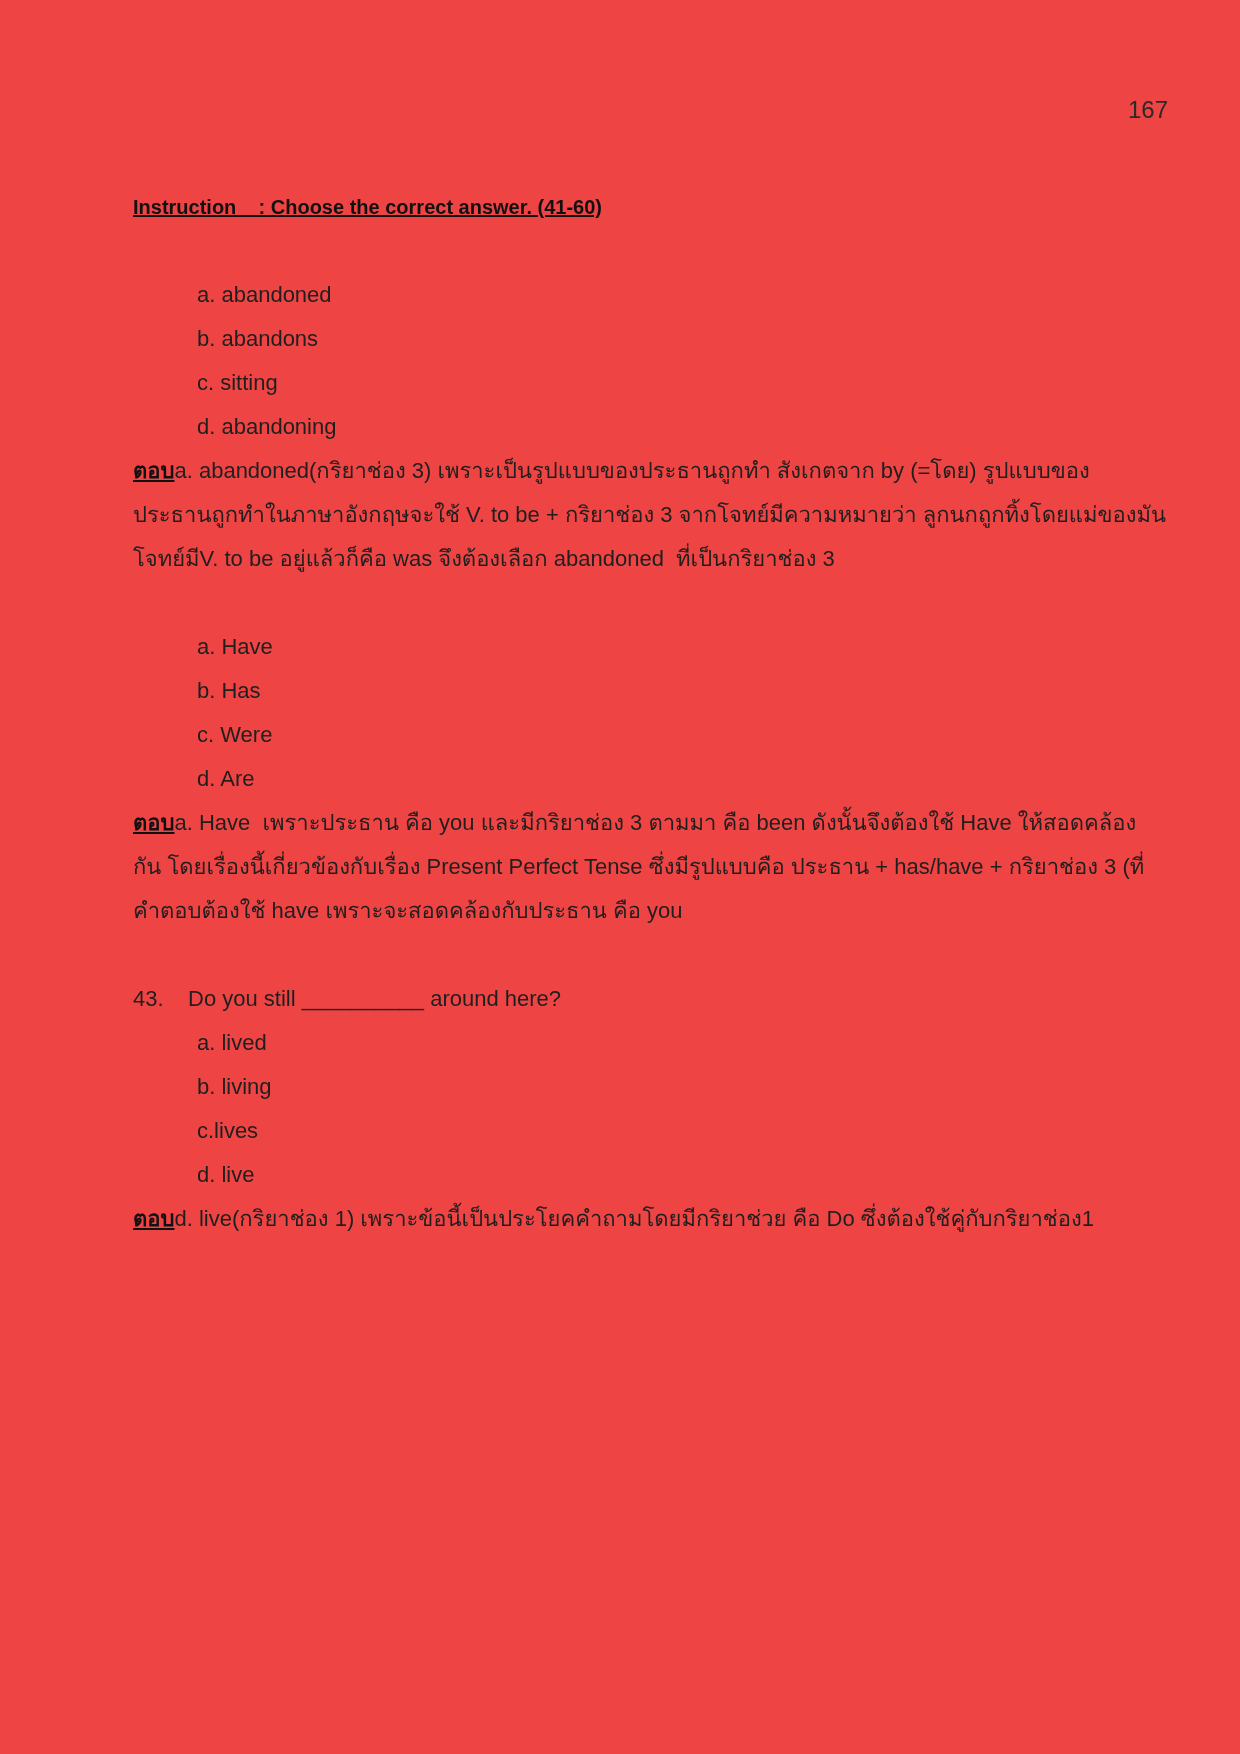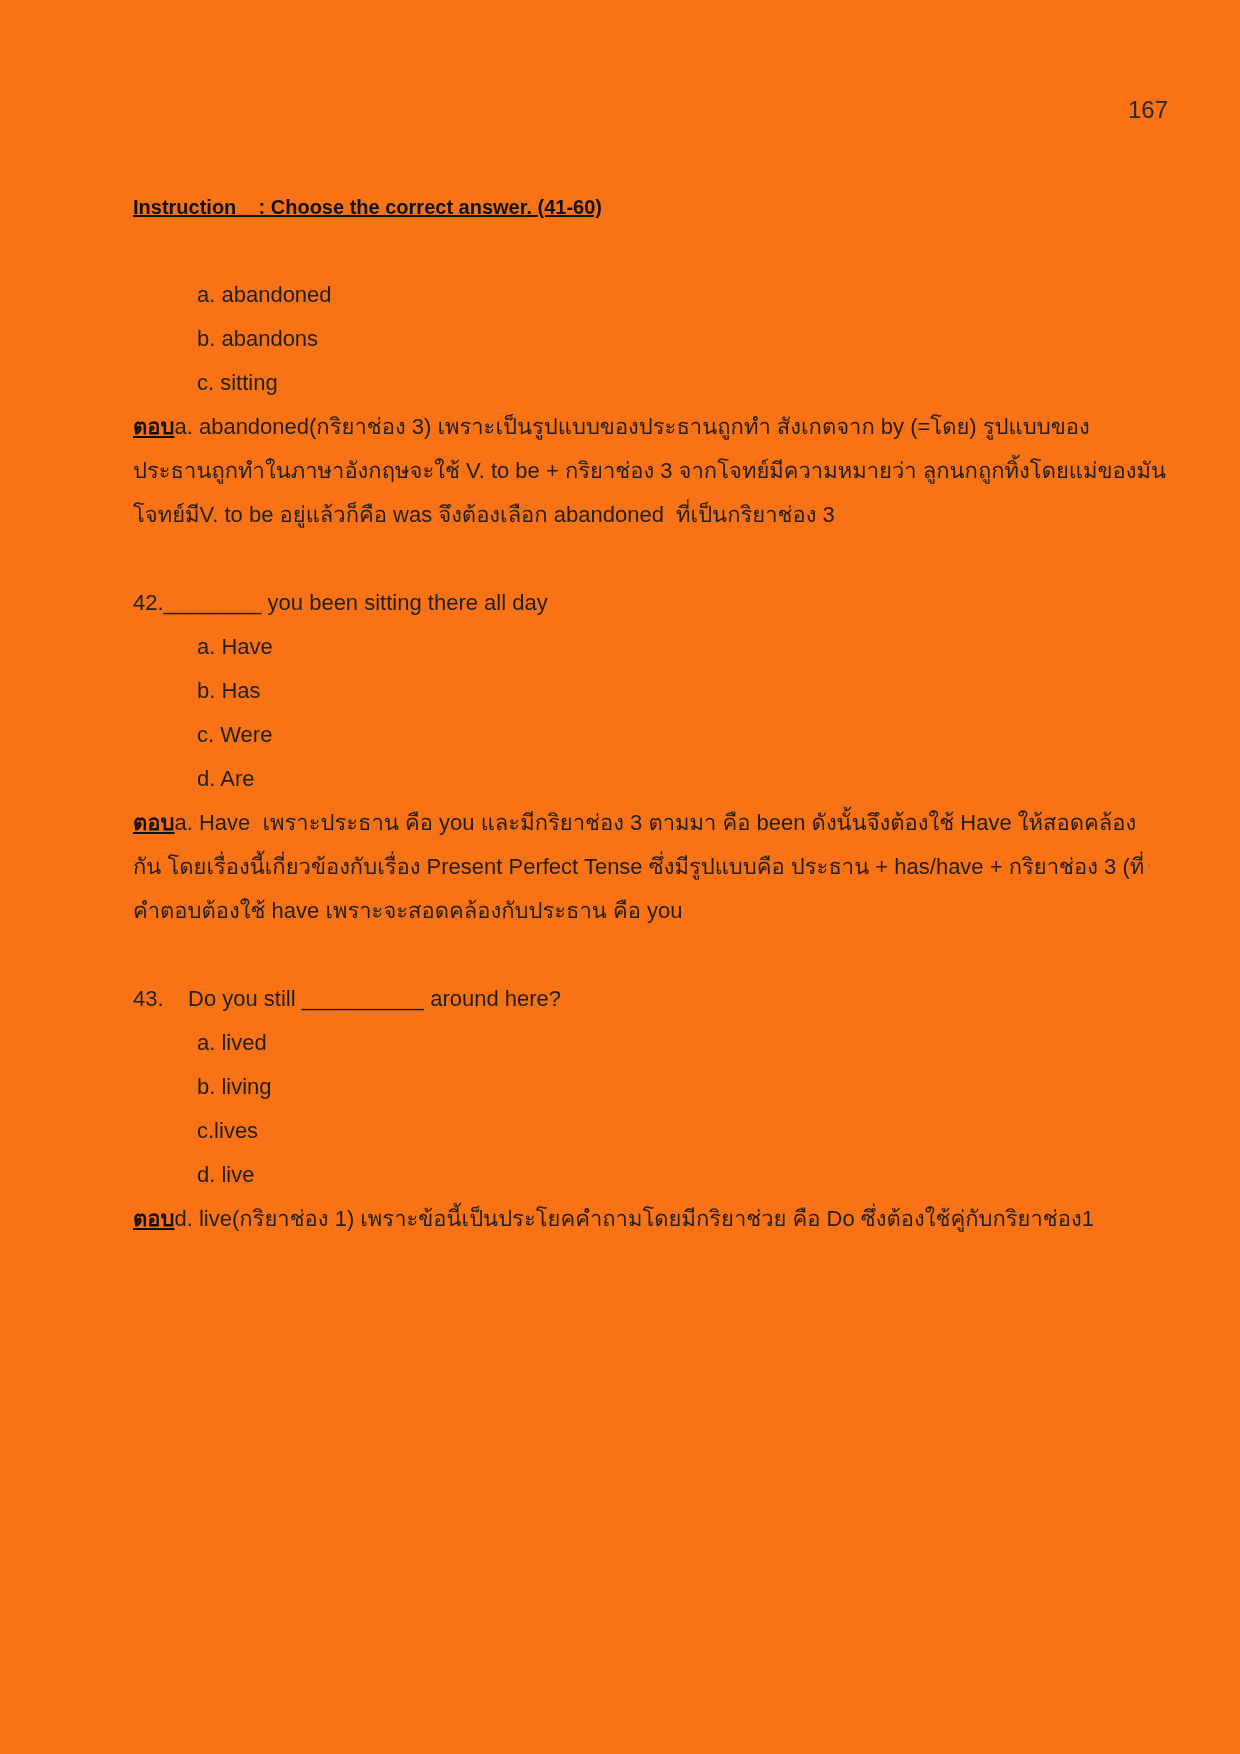--- a/index.html
+++ b/index.html
@@ -4,21 +4,21 @@
 <style>
   html, body {
     margin: 0;
     padding: 0;
     background: #ffffff;
   }
   .page {
     position: relative;
     width: 1240px;
     height: 1754px;
-    background: #f97316;
+    background: #ef4444;
     font-family: "Liberation Sans", "DejaVu Sans", sans-serif;
     color: #1f1f1f;
     overflow: hidden;
   }
   .page-number {
     position: absolute;
     top: 96px;
     right: 72px;
     font-size: 24px;
     font-weight: 300;
@@ -65,29 +65,29 @@
   <div class="content">
 
     <div class="line heading">Instruction    : Choose the correct answer. (41-60)</div>
 
     <div class="block-gap"></div>
 
     <div class="question-block">
       <div class="line option">a. abandoned</div>
       <div class="line option">b. abandons</div>
       <div class="line option">c. sitting</div>
+      <div class="line option">d. abandoning</div>
       <div class="line"><span class="ans-label">ตอบ</span><span>a. abandoned(กริยาช่อง 3) เพราะเป็นรูปแบบของประธานถูกทำ สังเกตจาก by (=โดย) รูปแบบของ</span></div>
       <div class="line">ประธานถูกทำในภาษาอังกฤษจะใช้ V. to be + กริยาช่อง 3 จากโจทย์มีความหมายว่า ลูกนกถูกทิ้งโดยแม่ของมัน</div>
       <div class="line">โจทย์มีV. to be อยู่แล้วก็คือ was จึงต้องเลือก abandoned  ที่เป็นกริยาช่อง 3</div>
     </div>
 
     <div class="block-gap"></div>
 
     <div class="question-block">
-      <div class="line">42.________ you been sitting there all day</div>
       <div class="line option">a. Have</div>
       <div class="line option">b. Has</div>
       <div class="line option">c. Were</div>
       <div class="line option">d. Are</div>
       <div class="line"><span class="ans-label">ตอบ</span><span>a. Have  เพราะประธาน คือ you และมีกริยาช่อง 3 ตามมา คือ been ดังนั้นจึงต้องใช้ Have ให้สอดคล้อง</span></div>
       <div class="line">กัน โดยเรื่องนี้เกี่ยวข้องกับเรื่อง Present Perfect Tense ซึ่งมีรูปแบบคือ ประธาน + has/have + กริยาช่อง 3 (ที่</div>
       <div class="line">คำตอบต้องใช้ have เพราะจะสอดคล้องกับประธาน คือ you</div>
     </div>
 
     <div class="block-gap"></div>

